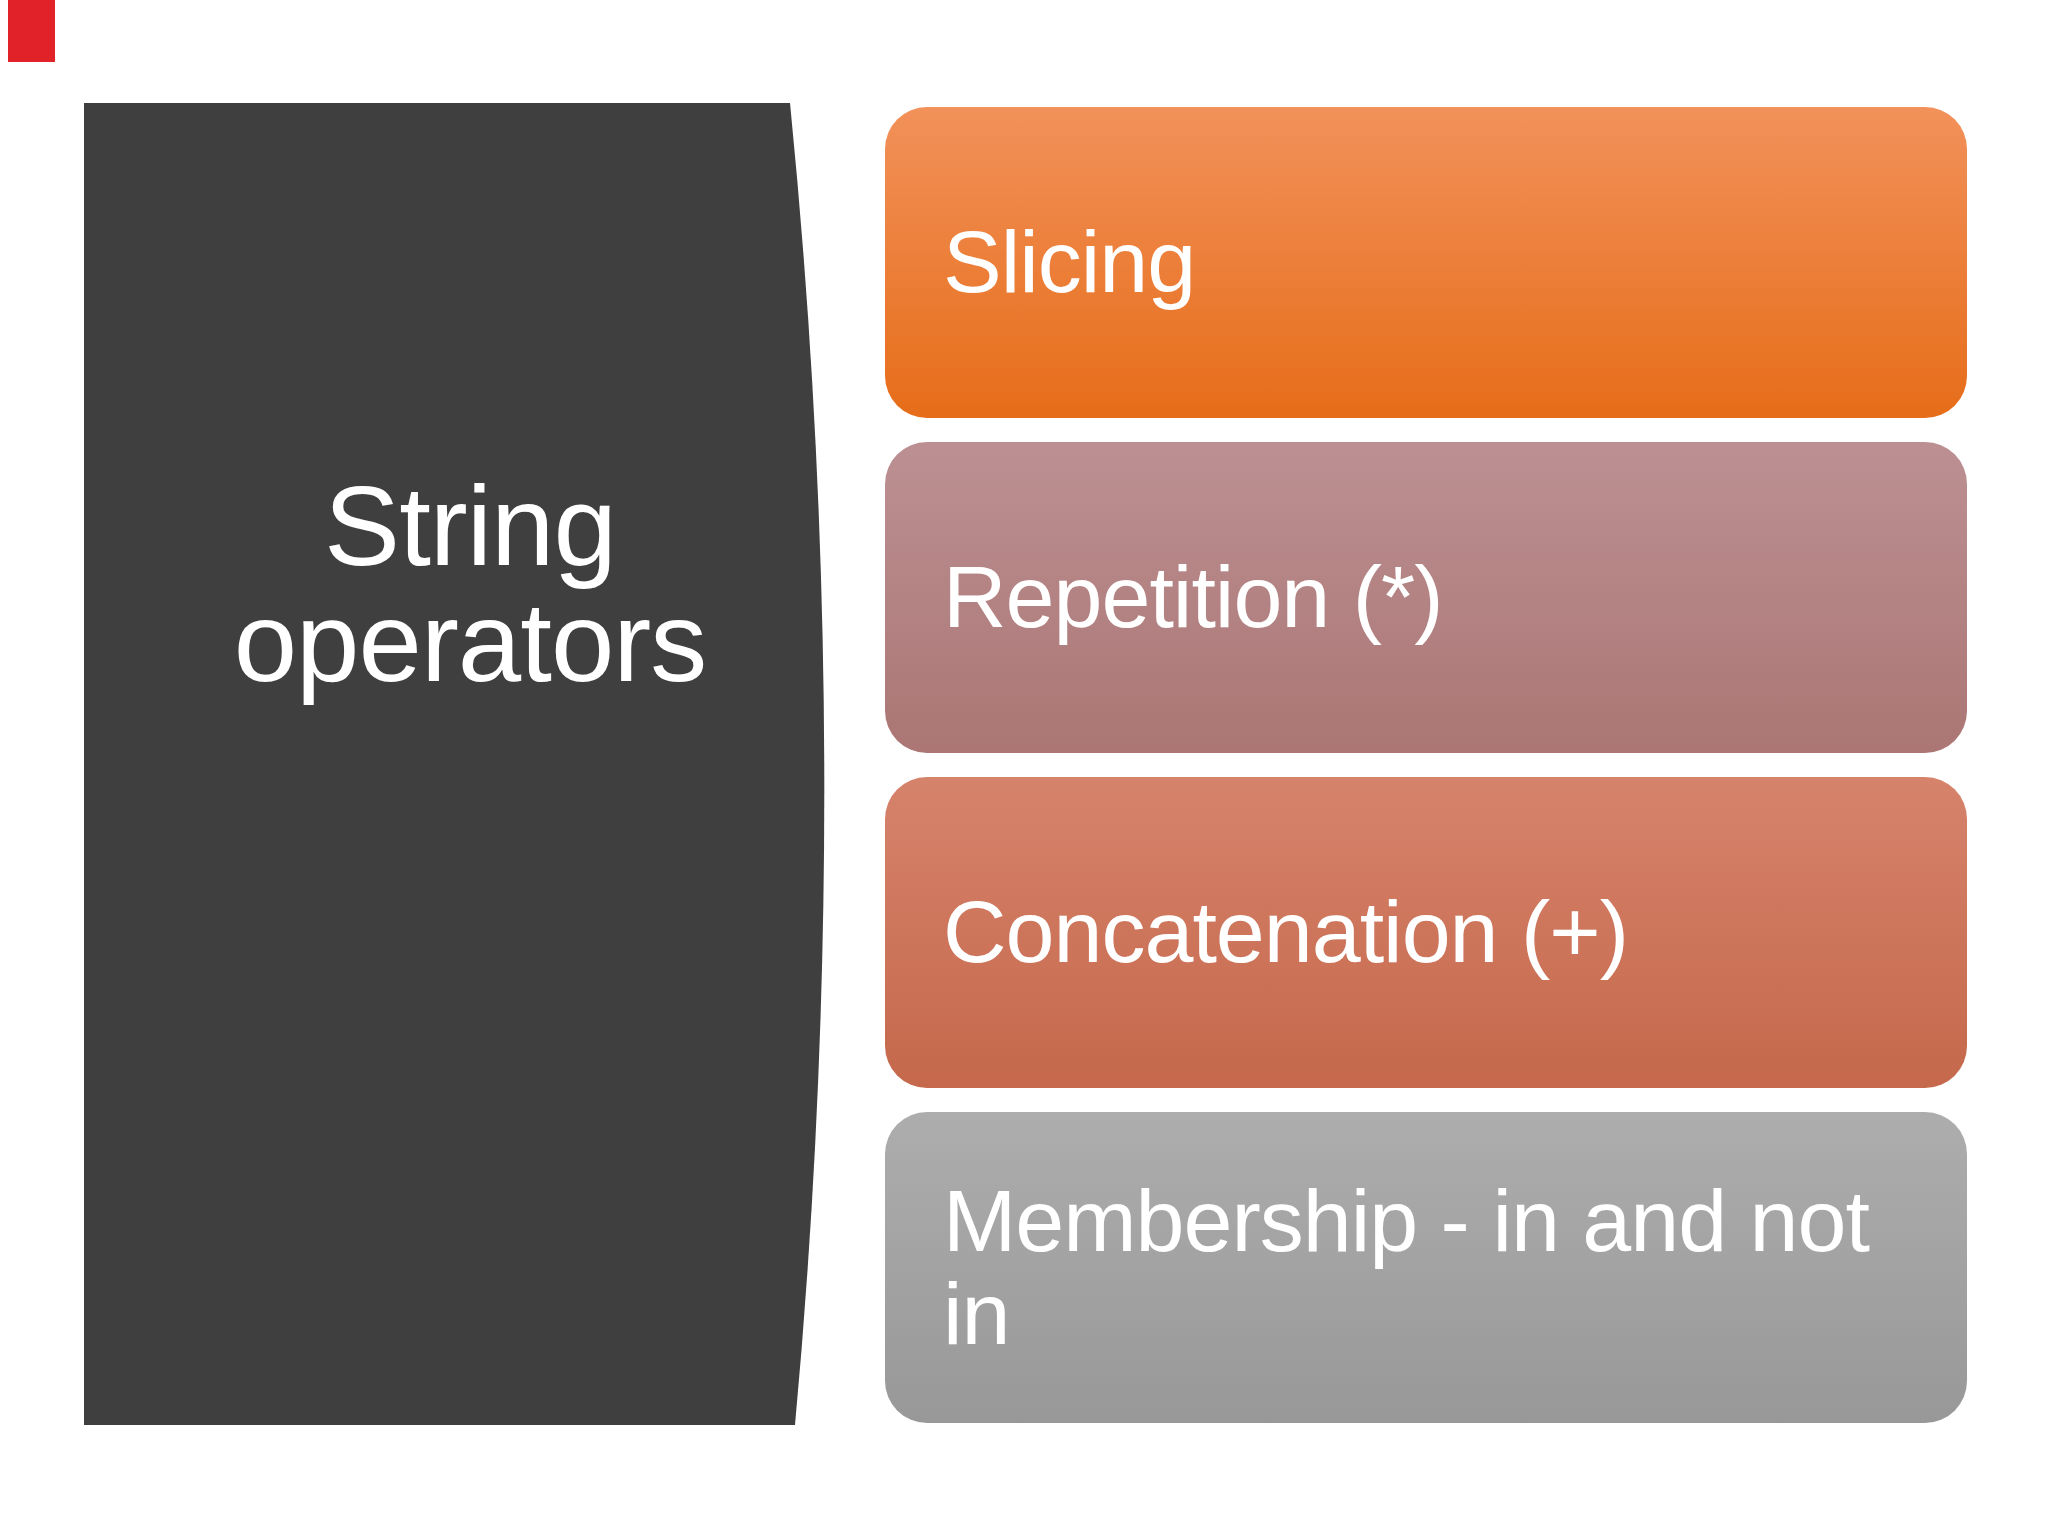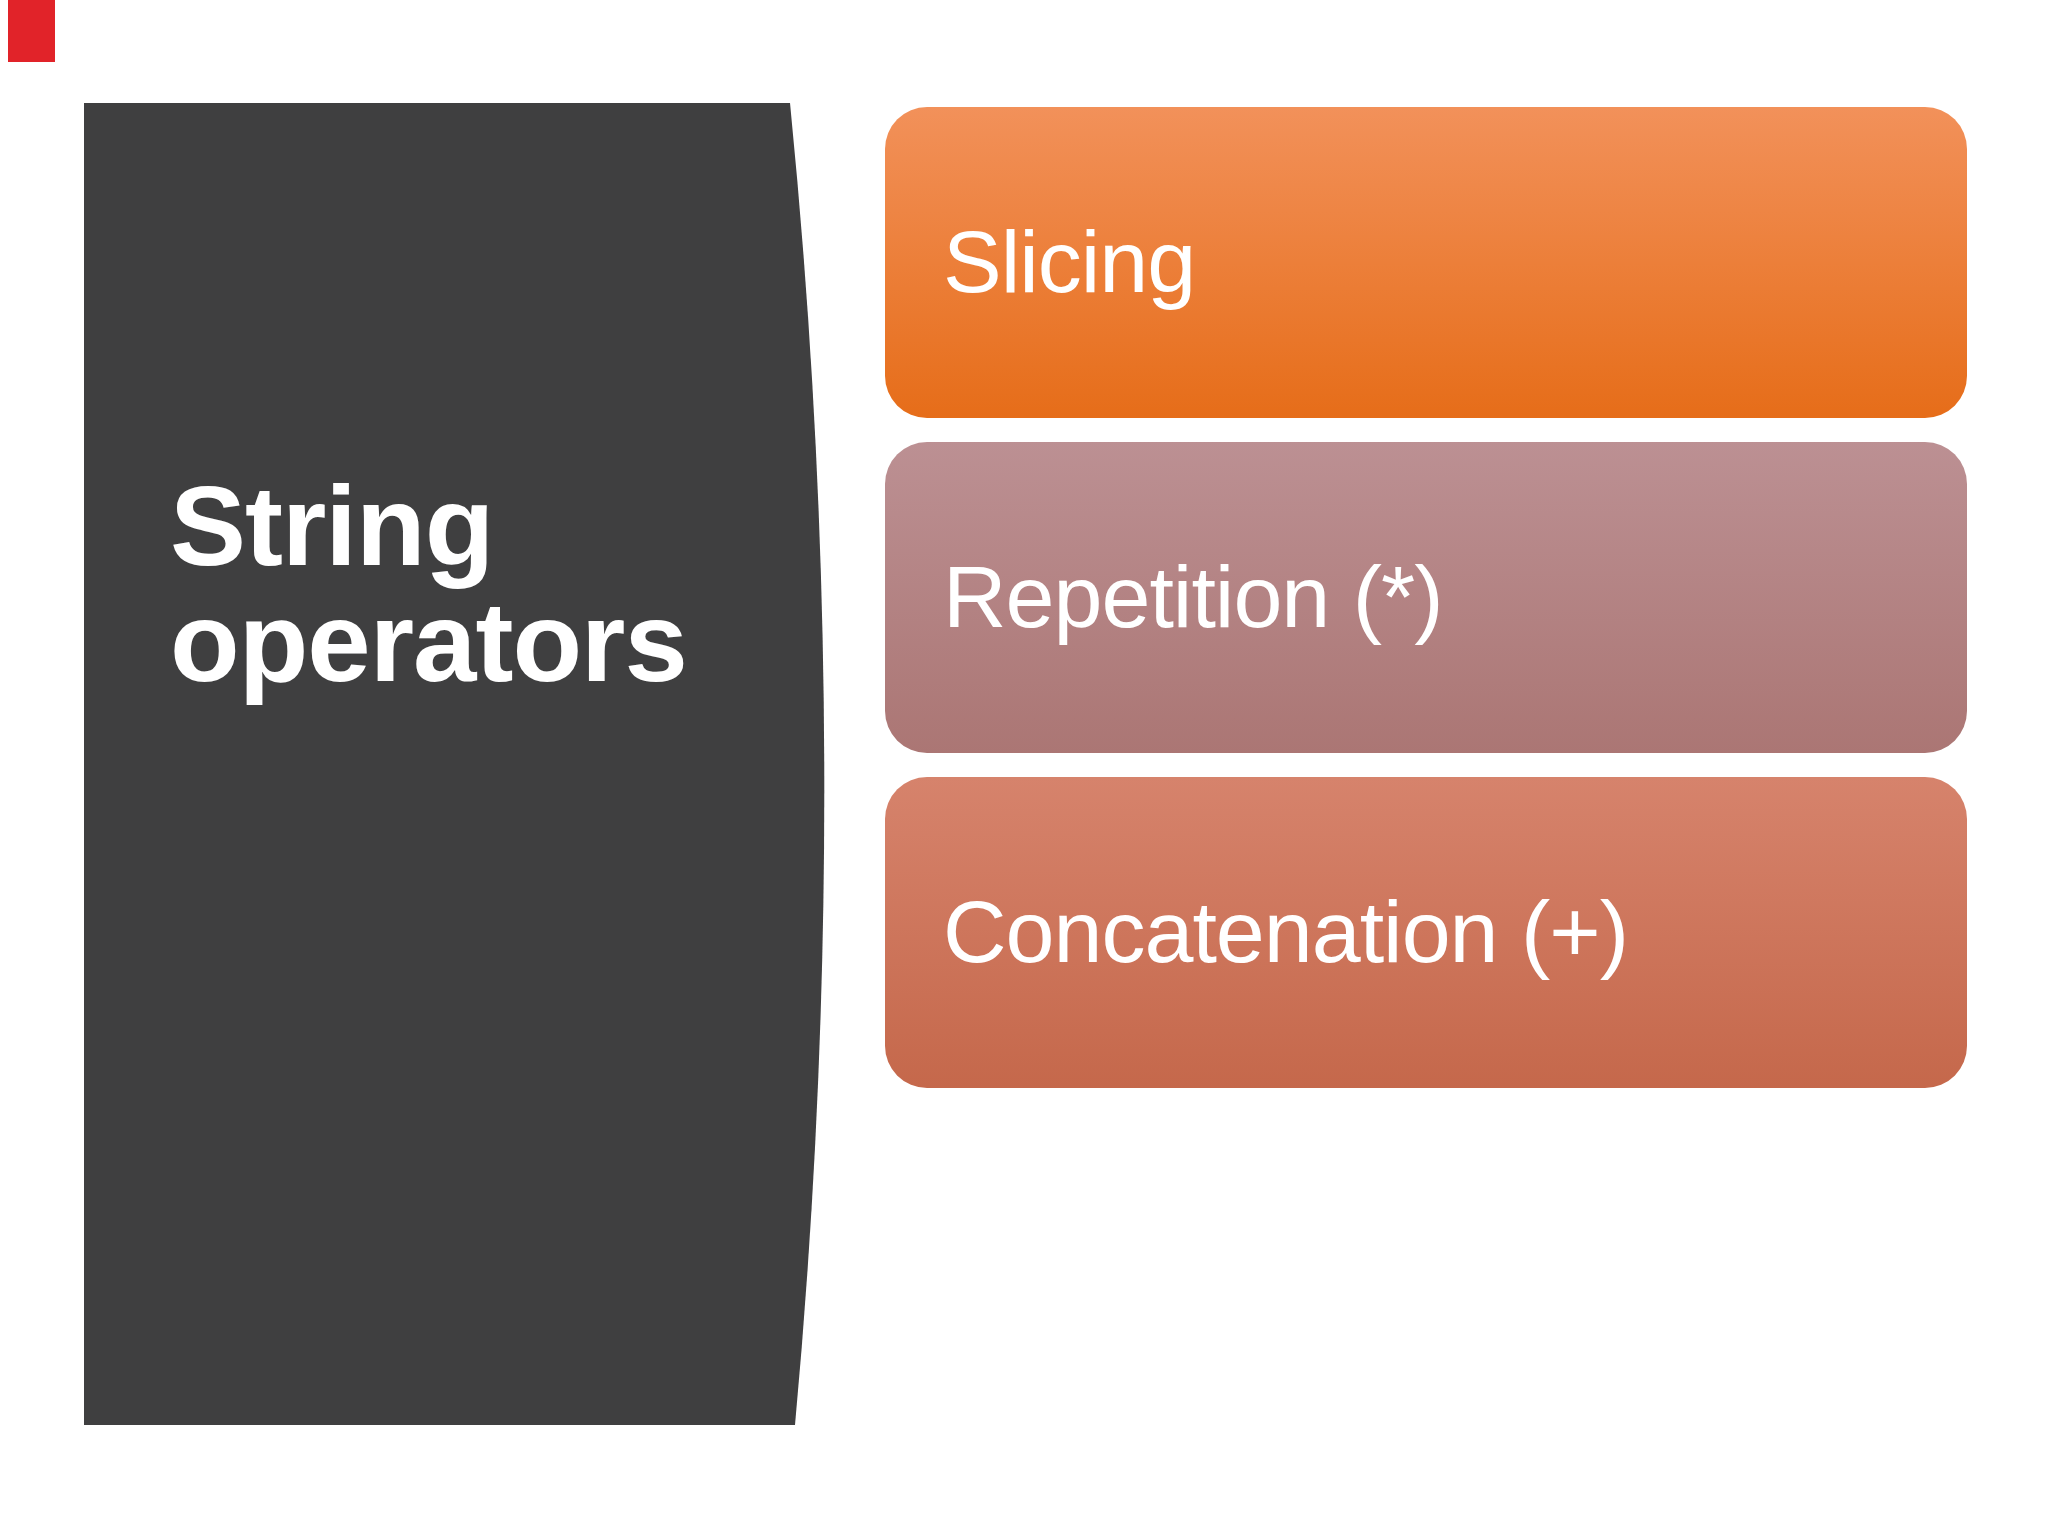--- a/index.html
+++ b/index.html
@@ -31,21 +31,22 @@
   }
   .panel-title {
     position: absolute;
     left: 170px;
     top: 468px;
     width: 600px;
     color: #ffffff;
     font-size: 114px;
     line-height: 1.02;
     letter-spacing: -1px;
-    font-weight: 700;
+    font-weight: 400;
+    text-align: center;
   }
   .bars {
     position: absolute;
     left: 885px;
     top: 107px;
     width: 1082px;
     display: flex;
     flex-direction: column;
     gap: 24px;
   }
@@ -86,16 +87,19 @@
     </div>
 
     <div class="bar" style="background: linear-gradient(rgb(188, 144, 147), rgb(171, 118, 116));">
       <span class="bar-label">Repetition (*)</span>
     </div>
 
     <div class="bar" style="background: linear-gradient(rgb(214, 131, 108), rgb(197, 104, 75));">
       <span class="bar-label">Concatenation (+)</span>
     </div>
 
+    <div class="bar" style="background: linear-gradient(rgb(173, 173, 173), rgb(152, 152, 152));">
+      <span class="bar-label">Membership - in and not in</span>
+    </div>
 
   </div>
 
 </div>
 
 </body></html>

